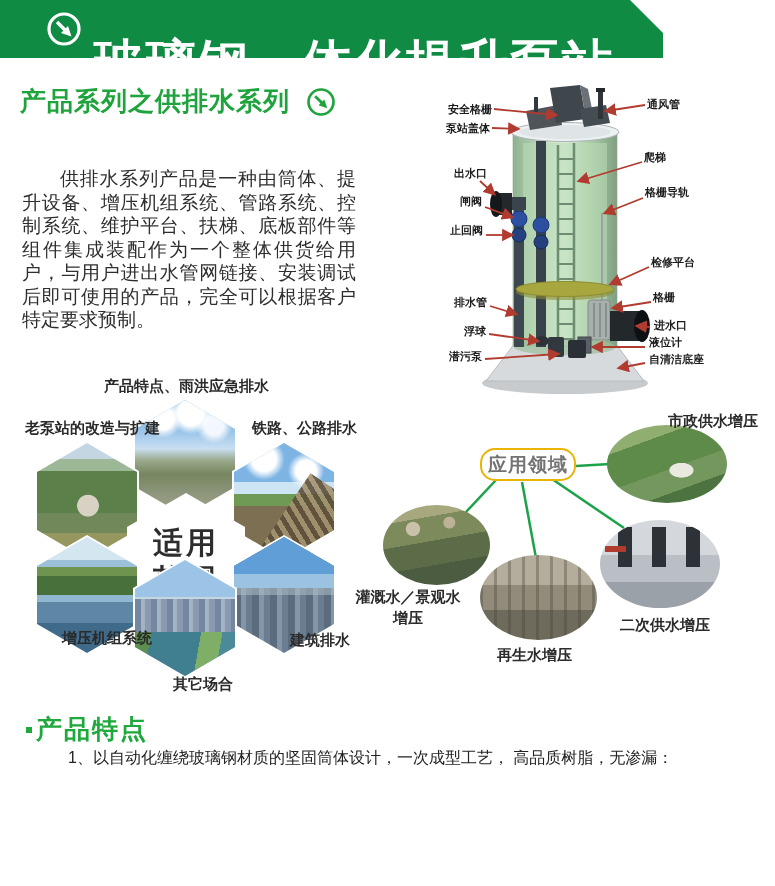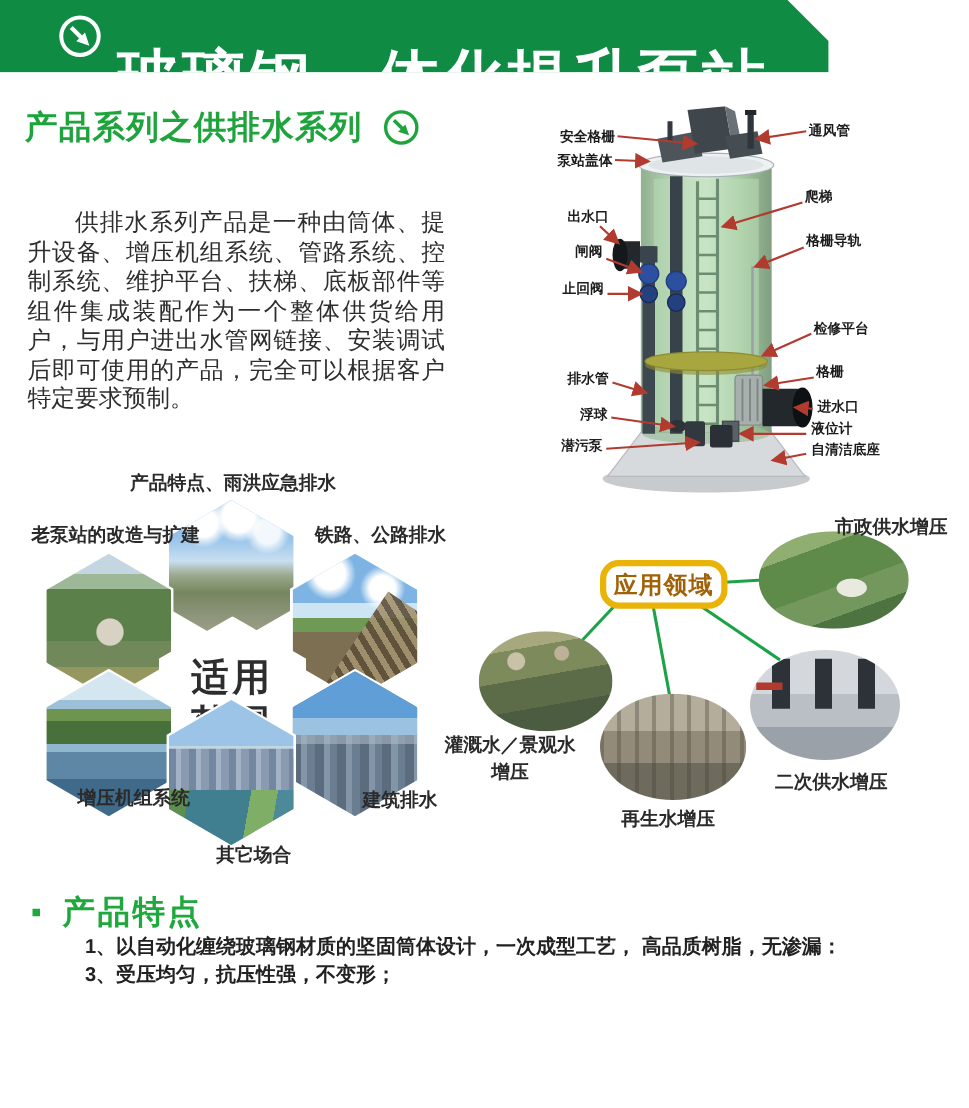--- a/index.html
+++ b/index.html
@@ -84,23 +84,23 @@
   }
   .ph-cityriver{background:linear-gradient(180deg,#9cc4e6 0 32%,#c3d6e2 32% 40%,#8fa3b5 40% 100%);}
   .band-buildings{position:absolute;left:0;top:34%;width:100%;height:28%;
     background:repeating-linear-gradient(90deg,#7487a0 0 6px,#a3b2c4 6px 10px,#8a9ab0 10px 16px);}
   .band-river{position:absolute;left:-5%;bottom:-4%;width:110%;height:42%;
     background:linear-gradient(100deg,#5d8f4f 0 18%,#3f7f8f 18% 60%,#7fae67 60% 78%,#4d8a99 78% 100%);}
   
   .fields-lines{position:absolute;left:370px;top:400px;width:405px;height:300px;z-index:1;}
   .fields-box{
     position:absolute;left:480px;top:448px;width:92px;height:29px;z-index:2;
-    border:5px solid #eab308;border-radius:15px;background:#ffffff;
+    border:2px solid #eab308;border-radius:15px;background:#ffffff;
     display:flex;align-items:center;justify-content:center;
-    font-size:19px;font-weight:bold;color:#a16207;letter-spacing:1px;
+    font-size:19px;font-weight:bold;color:#737373;letter-spacing:1px;
   }
   .field-ellipse{position:absolute;border-radius:50%;overflow:hidden;z-index:2;}
   .el-park{left:607px;top:425px;width:120px;height:78px;
     background:
       radial-gradient(ellipse at 62% 58%, #e9e9e0 0 11%, rgba(0,0,0,0) 12%),
       linear-gradient(160deg,#8fae6f 0 25%,#5e8a4a 25% 55%,#73975c 55% 75%,#4c7340 75% 100%);}
   .el-pond{left:383px;top:505px;width:107px;height:80px;
     background:
       radial-gradient(circle at 28% 30%, #c9c2a8 0 7%, rgba(0,0,0,0) 8%),
       radial-gradient(circle at 62% 22%, #bdb297 0 6%, rgba(0,0,0,0) 7%),
@@ -113,26 +113,26 @@
     background:linear-gradient(180deg,#d4d8dc 0 40%,#b9bfc5 40% 70%,#9aa1a8 70% 100%);}
   .pumps-row{position:absolute;left:8%;top:8%;width:88%;height:45%;
     background:repeating-linear-gradient(90deg, rgba(0,0,0,0) 0 8px,#2c3237 8px 22px, rgba(0,0,0,0) 22px 34px);}
   .pumps-redline{position:absolute;left:4%;top:30%;width:18%;height:6%;background:#b23b30;}
   .field-label{position:absolute;font-size:15px;font-weight:600;color:#2a2a2a;white-space:nowrap;z-index:3;}
   .flbl-topright{left:629px;top:412px;margin-left:39px;}
   .flbl-left{left:348px;top:586px;width:120px;text-align:center;line-height:21px;white-space:normal;}
   .flbl-bottomcenter{left:497px;top:646px;}
   .flbl-bottomright{left:620px;top:616px;}
   
-  .features-title{position:absolute;left:26px;top:712px;display:flex;align-items:center;gap:18px;}
+  .features-title{position:absolute;left:26px;top:712px;display:flex;align-items:center;gap:4px;}
   .features-bullet{width:6px;height:6px;background:#1FA83C;}
   .features-title-text{color:#1FA83C;font-size:26px;font-weight:bold;letter-spacing:2px;}
   .features-list{position:absolute;left:10px;top:746px;width:758px;}
   .features-list p{
-    margin:0;font-size:16px;line-height:23.4px;color:#222222;font-weight:700;
+    margin:0;font-size:16px;line-height:23.4px;color:#222222;font-weight:400;
     text-indent:58px;text-align:justify;
   }
 </style>
 </head>
 <body>
 
 <header class="banner">
   <svg class="banner-icon" viewBox="0 0 36 36">
     <circle cx="18" cy="18" r="15" fill="none" stroke="#ffffff" stroke-width="3.2"></circle>
     <line x1="11" y1="11" x2="19" y2="19" stroke="#ffffff" stroke-width="3.4"></line>
@@ -341,14 +341,13 @@
 </div>
 <div class="field-label flbl-bottomcenter">再生水增压</div>
 <div class="field-label flbl-bottomright">二次供水增压</div>
 
 <div class="features-title">
   <span class="features-bullet"></span>
   <span class="features-title-text">产品特点</span>
 </div>
 <div class="features-list">
   <p>1、以自动化缠绕玻璃钢材质的坚固筒体设计，一次成型工艺， 高品质树脂，无渗漏：</p>
-  <p>3、受压均匀，抗压性强，不变形；</p>
 </div>
 
 </body></html>

